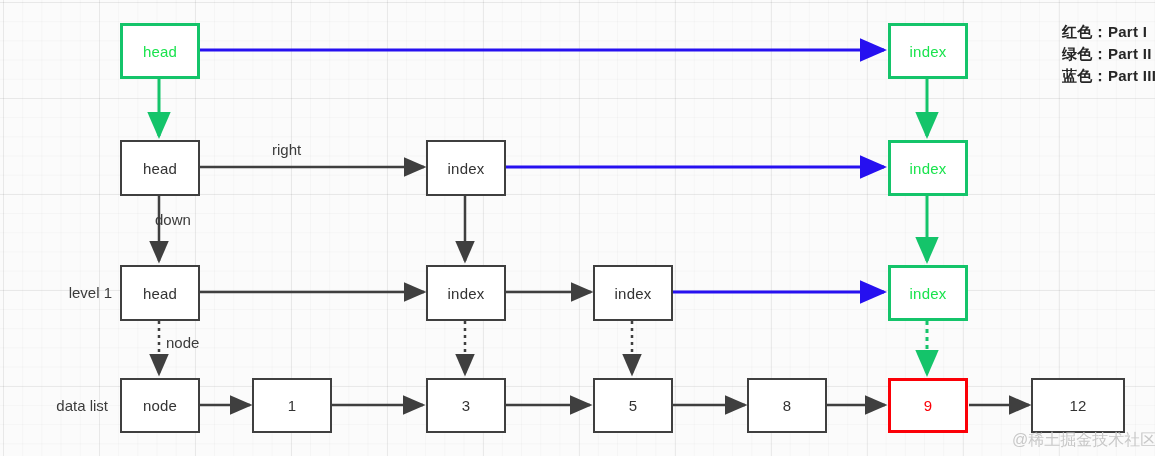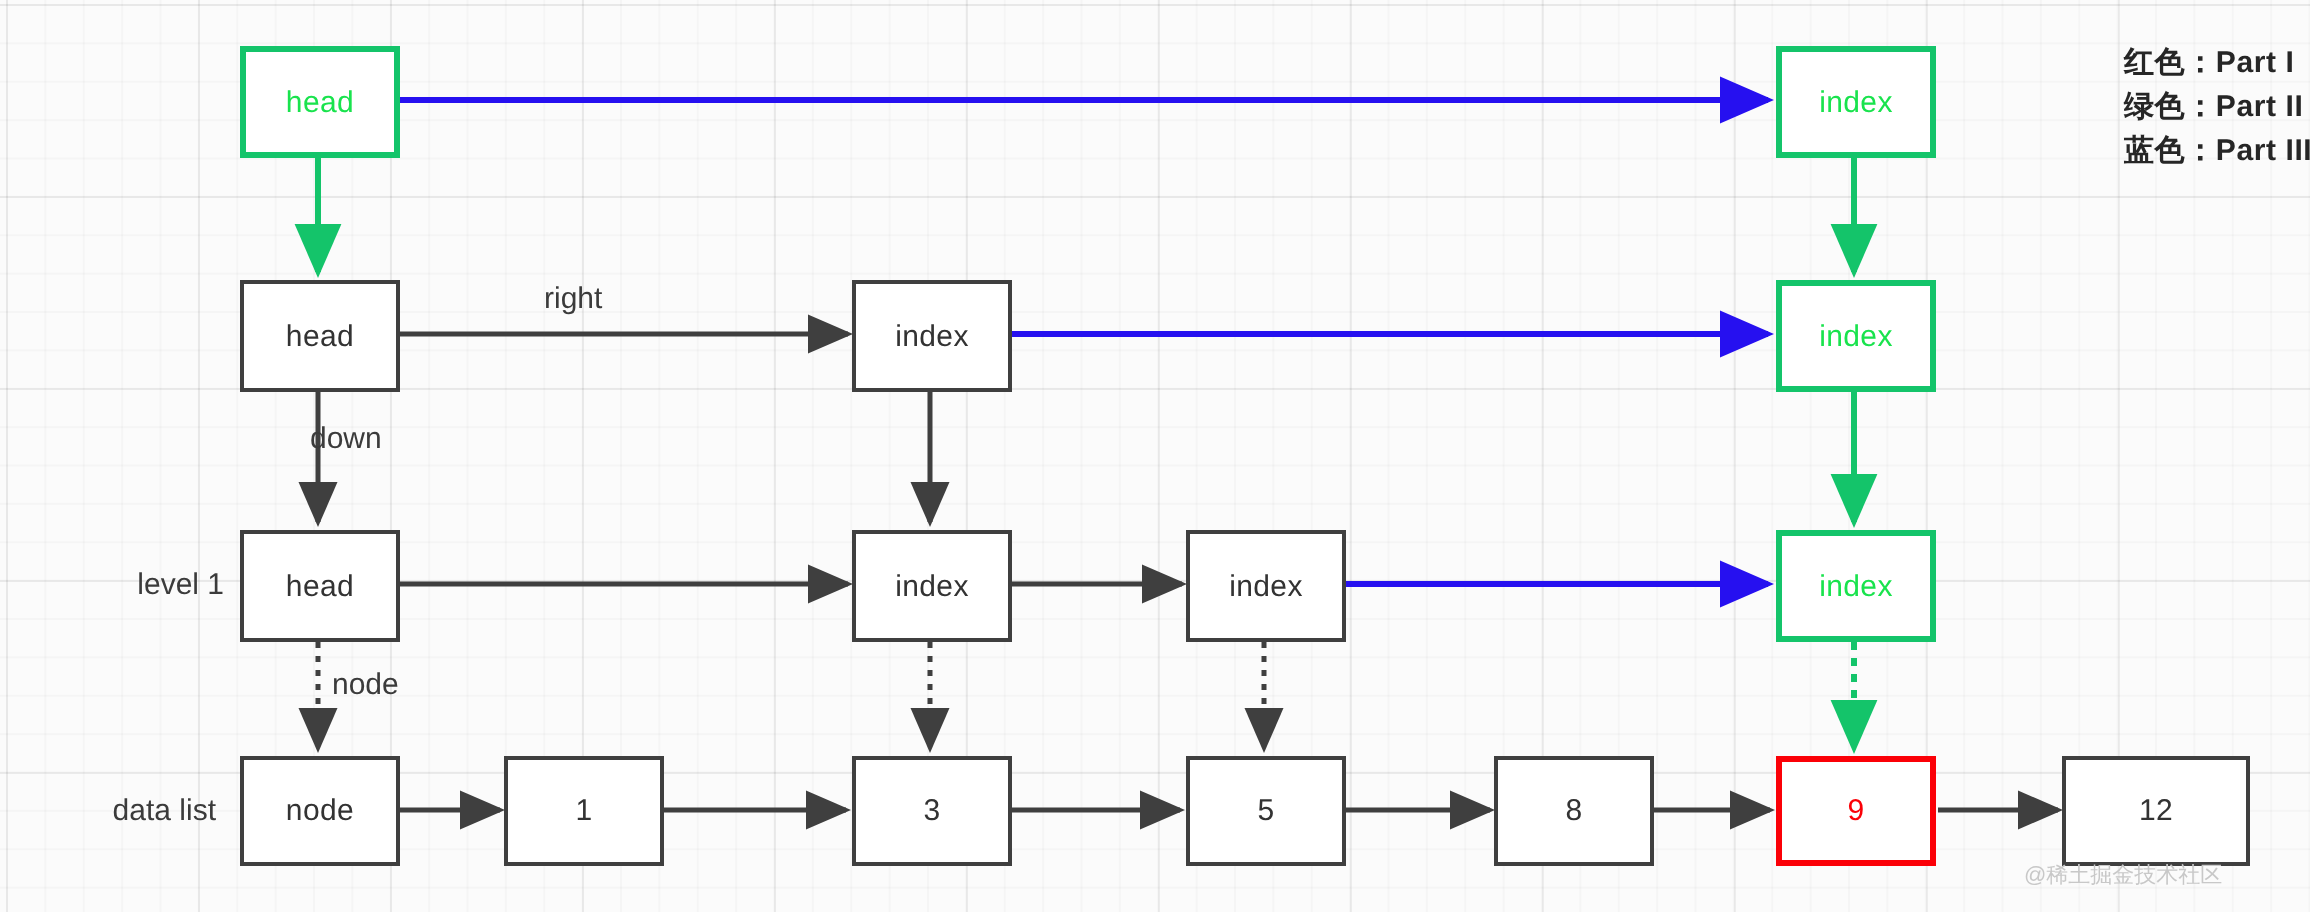--- a/index.html
+++ b/index.html
@@ -55,21 +55,21 @@
     font-size:15px;
     font-weight:bold;
     color:#262626;
     line-height:22px;
     white-space:nowrap;
   }
   .legend div { letter-spacing:0.3px; }
   .watermark {
     position:absolute;
     left:1012px; top:430px;
-    font-size:11px;
+    font-size:16px;
     color:#c8c8c8;
     white-space:nowrap;
     user-select:none;
   }
 </style>
 </head>
 <body>
 
 <div id="canvas">
 

